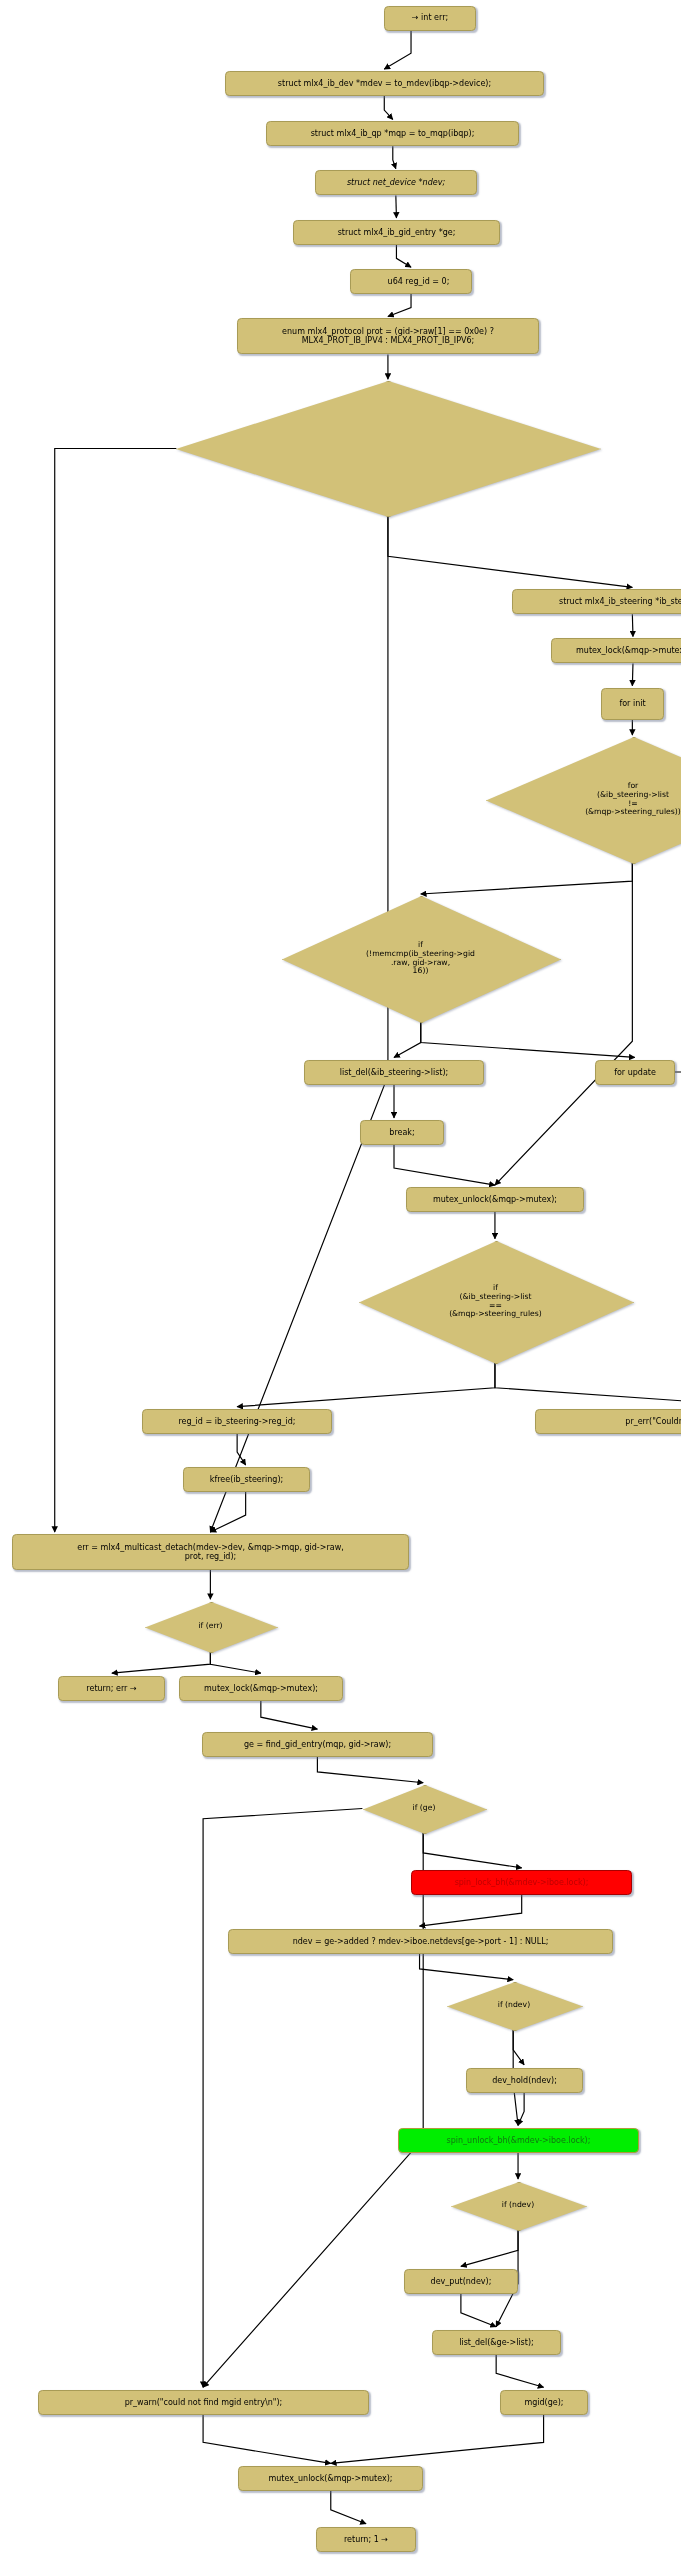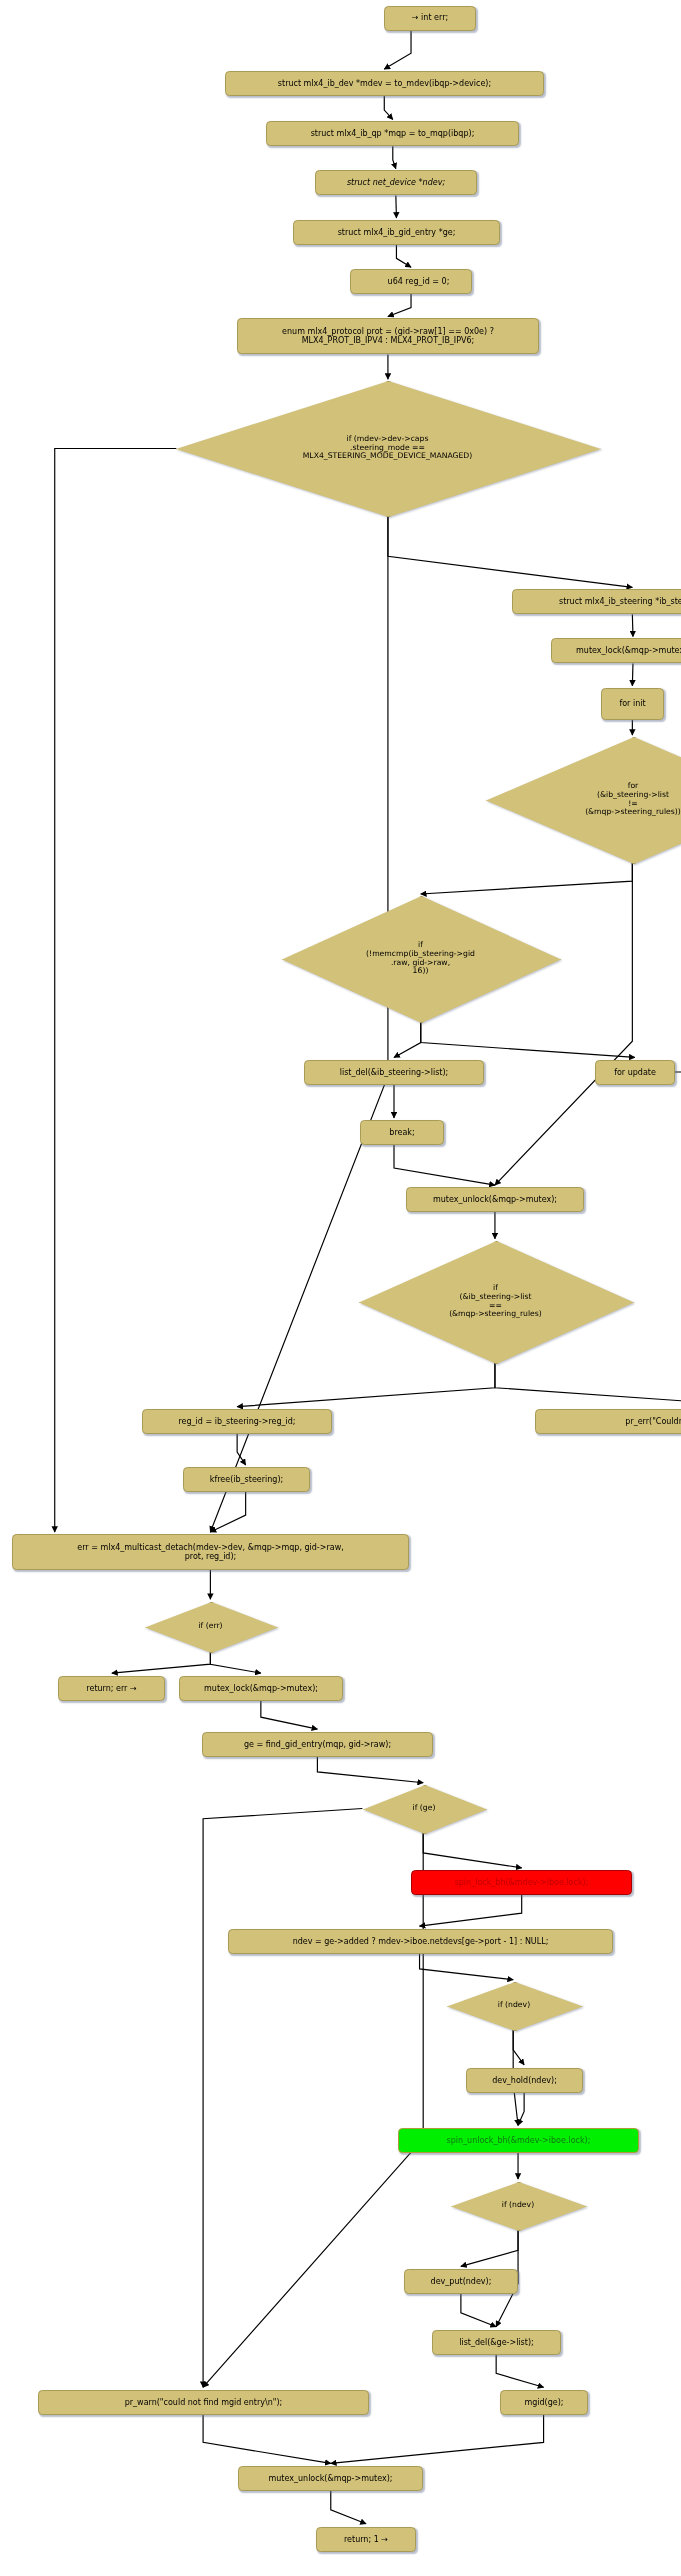--- a/index.html
+++ b/index.html
@@ -146,23 +146,21 @@
   </svg>
   <div id="node-layer">
       <div class="node rect" style="left: 365px; top: 5.6px; width: 92px; height: 25px; margin-left: 19px;"><span>→ int err;</span></div>
       <div class="node rect" style="left: 225px; top: 71px; width: 319px; height: 25px;"><span>struct mlx4_ib_dev *mdev = to_mdev(ibqp-&gt;device);</span></div>
       <div class="node rect" style="left: 266px; top: 121px; width: 253px; height: 25px;"><span>struct mlx4_ib_qp *mqp = to_mqp(ibqp);</span></div>
       <div class="node rect" style="left: 315px; top: 170px; width: 162px; height: 25px; font-style: italic;"><span>struct net_device *ndev;</span></div>
       <div class="node rect" style="left: 293px; top: 220px; width: 207px; height: 25px;"><span>struct mlx4_ib_gid_entry *ge;</span></div>
       <div class="node rect" style="left: 350px; top: 269px; width: 122px; height: 25px; padding-left: 20px;"><span>u64 reg_id = 0;</span></div>
       <div class="node rect" style="left: 237px; top: 318px; width: 302px; height: 36px;"><span>enum mlx4_protocol prot = (gid-&gt;raw[1] == 0x0e) ?
 MLX4_PROT_IB_IPV4 : MLX4_PROT_IB_IPV6;</span></div>
-      <div class="node diamond" style="left: 176px; top: 381px; width: 423px; height: 134px;"><div class="dshape"></div><div class="dtext">if (mdev-&gt;dev-&gt;caps
-.steering_mode ==
-MLX4_STEERING_MODE_DEVICE_MANAGED)</div></div>
+      <div class="node diamond" style="left: 176px; top: 381px; width: 423px; height: 134px;"><div class="dshape"></div></div>
       <div class="node rect" style="left: 512px; top: 589px; width: 241px; height: 25px;"><span>struct mlx4_ib_steering *ib_steering;</span></div>
       <div class="node rect" style="left: 551px; top: 638px; width: 164px; height: 25px;"><span>mutex_lock(&amp;mqp-&gt;mutex);</span></div>
       <div class="node rect" style="left: 601px; top: 688px; width: 63px; height: 32px; text-align: center;"><span>for init</span></div>
       <div class="node diamond" style="left: 486px; top: 737px; width: 294px; height: 125px;"><div class="dshape"></div><div class="dtext">for
 (&amp;ib_steering-&gt;list
 !=
 (&amp;mqp-&gt;steering_rules))</div></div>
       <div class="node diamond" style="left: 282px; top: 896px; width: 277px; height: 125px;"><div class="dshape"></div><div class="dtext">if
 (!memcmp(ib_steering-&gt;gid
 .raw, gid-&gt;raw,

